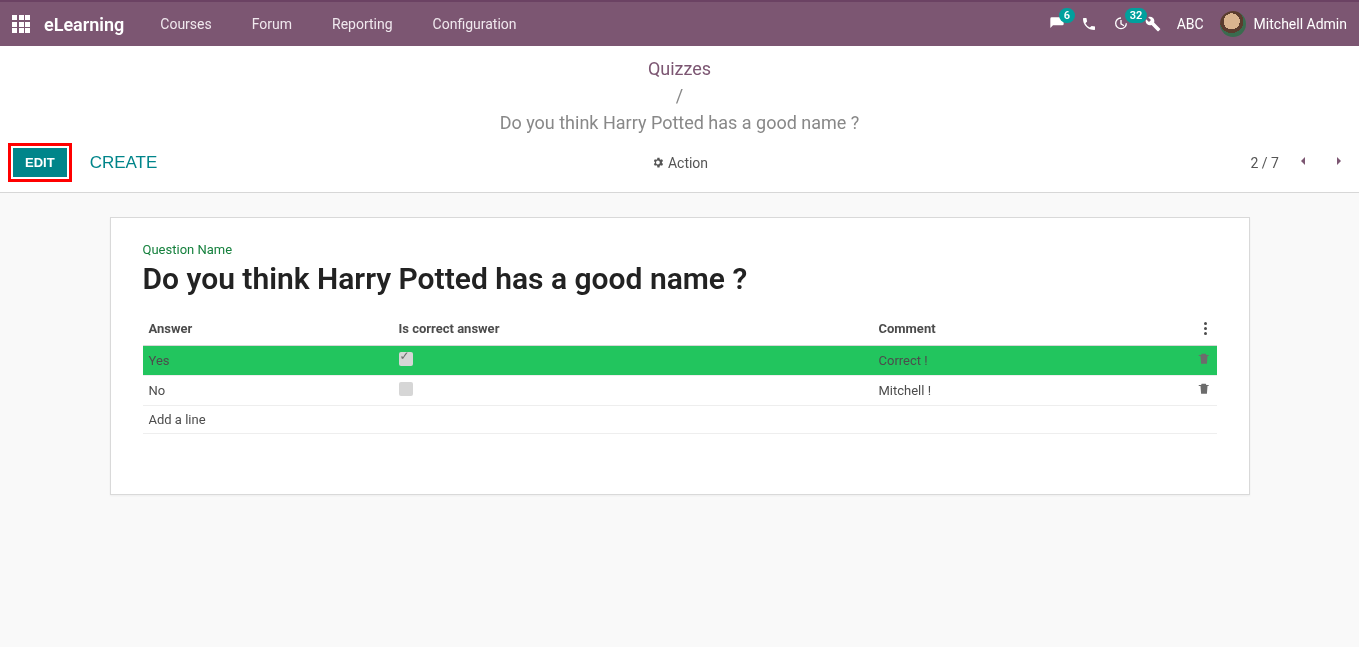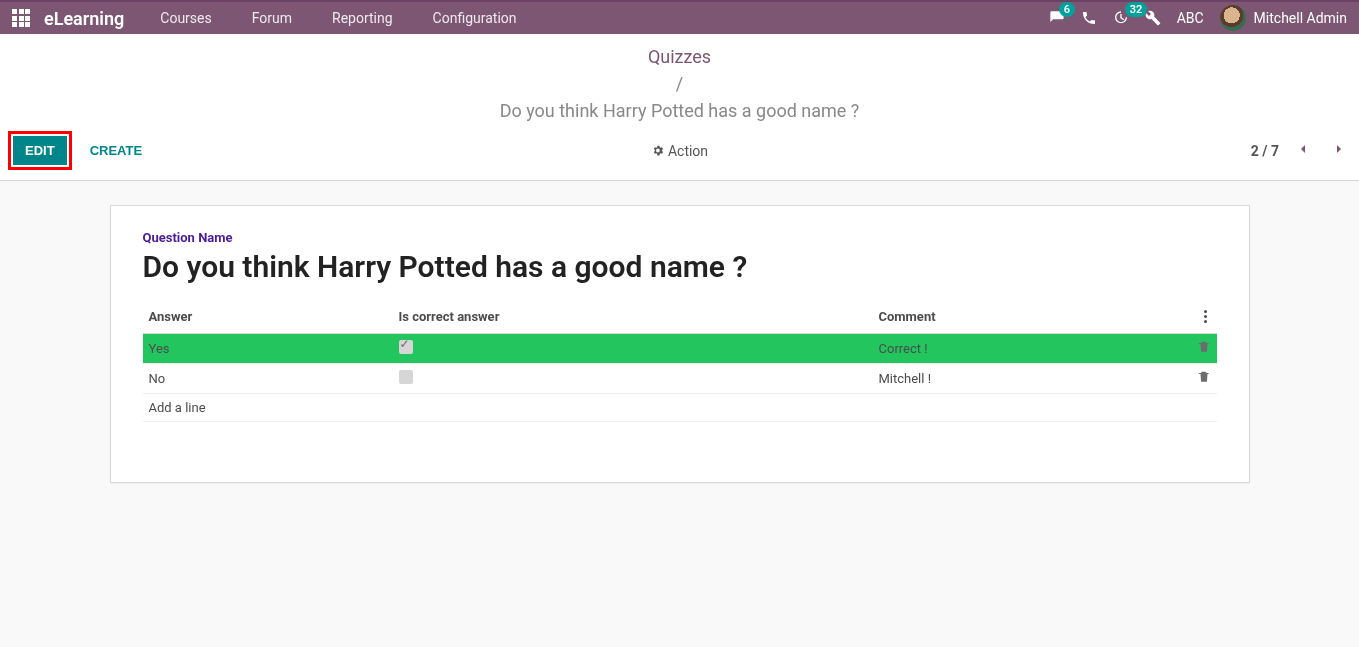--- a/index.html
+++ b/index.html
@@ -1,46 +1,46 @@
 <!DOCTYPE html>
 <html><head>
 <meta charset="utf-8">
 <style>
   * { box-sizing: border-box; margin: 0; padding: 0; }
   body { font-family: -apple-system, BlinkMacSystemFont, "Segoe UI", Roboto, "Helvetica Neue", Arial, sans-serif; font-size: 14px; color: #444; background: #f9f9f9; width:1359px; height:647px; overflow:hidden; border-top:2px solid #6b4263;}
-  .topnav { background:#7c5672; height:32px; display:flex; align-items:center; color:#fff; padding:0 12px;}
+  .topnav { background:#7c5672; height:44px; display:flex; align-items:center; color:#fff; padding:0 12px;}
   .apps-icon { width:18px; height:18px; display:grid; grid-template-columns:repeat(3,5px); grid-template-rows:repeat(3,5px); gap:1.5px; cursor:pointer;}
   .apps-icon span { background:#fff; width:5px; height:5px;}
   .brand { font-size:18px; font-weight:600; margin-left:14px; margin-right:22px; color:#fff;}
   .nav-items { display:flex; gap:12px;}
   .nav-item { padding:6px 14px; color:#f0e8ee; cursor:pointer; font-size:14px;}
   .nav-right { margin-left:auto; display:flex; align-items:center; gap:16px;}
   .nav-icon { color:#fff; cursor:pointer; position:relative; display:flex; align-items:center;}
   .badge { position:absolute; top:-8px; left:10px; background:#00a09d; color:#fff; font-size:11px; font-weight:600; padding:1px 5px; border-radius:9px; line-height:1.2;}
   .badge2 { position:absolute; top:-8px; left:12px; background:#00a09d; color:#fff; font-size:11px; font-weight:600; padding:1px 5px; border-radius:9px; line-height:1.2;}
   .abc { color:#fff; font-size:14px;}
   .user { display:flex; align-items:center; gap:8px; cursor:pointer;}
   .avatar { width:26px; height:26px; border-radius:50%; background: radial-gradient(circle at 45% 40%, #d9b48f 0 38%, #5a3c2e 38% 55%, #3a6b4f 55% 100%);}
   .sub-area { background:#fff; border-bottom:1px solid #d7d7d7;}
   .breadcrumb-row { padding:12px 12px 6px 12px; font-size:18px; display:flex; align-items:center; gap:6px; color:#7c5672;flex-direction:column;}
   .bc-link { color:#7c5672; cursor:pointer;}
   .bc-sep { color:#888;}
   .bc-current { color:#888;}
   .control-row { display:flex; align-items:center; padding:4px 8px 10px 8px;}
   .edit-highlight { border:3px solid #f00; padding:2px; display:inline-block;text-decoration:underline;}
   .btn-edit { background:#00858a; color:#fff; border:none; padding:7px 12px; font-weight:700; font-size:13px; cursor:pointer; text-transform:uppercase;}
-  .btn-create { background:none; border:none; color:#00858a; font-weight:700; font-size:13px; padding:7px 14px; cursor:pointer; text-transform:uppercase; margin-left:4px;}
+  .btn-create { background:none; border:none; color:#00858a; font-weight:400; font-size:17px; padding:7px 14px; cursor:pointer; text-transform:uppercase; margin-left:4px;}
   .action-wrap { margin-left:auto; position:absolute; left:50%; transform:translateX(-50%); display:flex; align-items:center; gap:4px; color:#555; cursor:pointer; font-size:14px;}
   .control-row { position:relative;}
-  .pager-wrap { margin-left:auto; display:flex; align-items:center; gap:12px; color:#555;font-weight:bold;}
+  .pager-wrap { margin-left:auto; display:flex; align-items:center; gap:12px; color:#555;}
   .pager-text { font-size:14px;}
   .pager-btn { color:#7c5672; cursor:pointer; padding:4px; font-size:16px;}
   .page-body { padding:24px 0; display:flex; justify-content:center;}
   .form-sheet { background:#fff; width:1140px; border:1px solid #d9d9d9; box-shadow:0 1px 2px rgba(0,0,0,0.05); padding:24px 32px 60px 32px;}
-  .qn-label { color:#4c1d95; font-weight:700; font-size:13px; margin-bottom:4px;}
+  .qn-label { color:#15803d; font-weight:400; font-size:13px; margin-bottom:4px;}
   .qn-title { font-size:30px; font-weight:600; color:#222; margin-bottom:16px;}
   table.answers { width:100%; border-collapse:collapse; font-size:13px;}
   table.answers thead th { text-align:left; font-weight:700; color:#4c4c4c; padding:8px 6px; border-bottom:1px solid #d7d7d7;}
   table.answers thead th.kebab { text-align:right; width:26px;}
   table.answers td { padding:6px; border-bottom:1px solid #eee; color:#4c4c4c;}
   table.answers tr.row-even { background:#22c55e;}
   .chk { display:inline-block; width:14px; height:14px; background:#d6d6d6; border-radius:2px; position:relative;}
   .chk.checked::after { content:'✓'; position:absolute; top:-3px; left:1px; font-size:12px; color:#6c6c6c;}
   .add-line td { color:#00858a; cursor:pointer; padding:8px 6px;}
   .kebab-dots { display:inline-flex; flex-direction:column; gap:2px; cursor:pointer; float:right; padding:2px 4px;}

